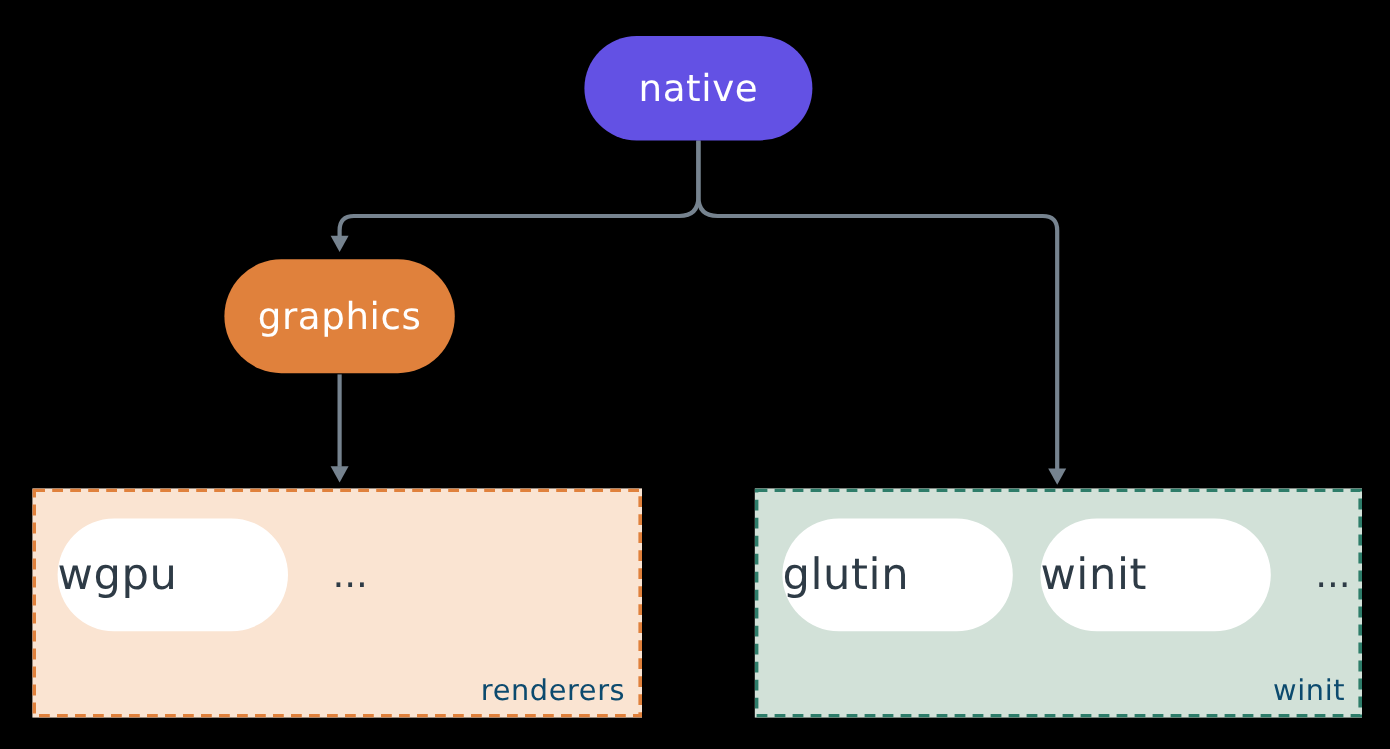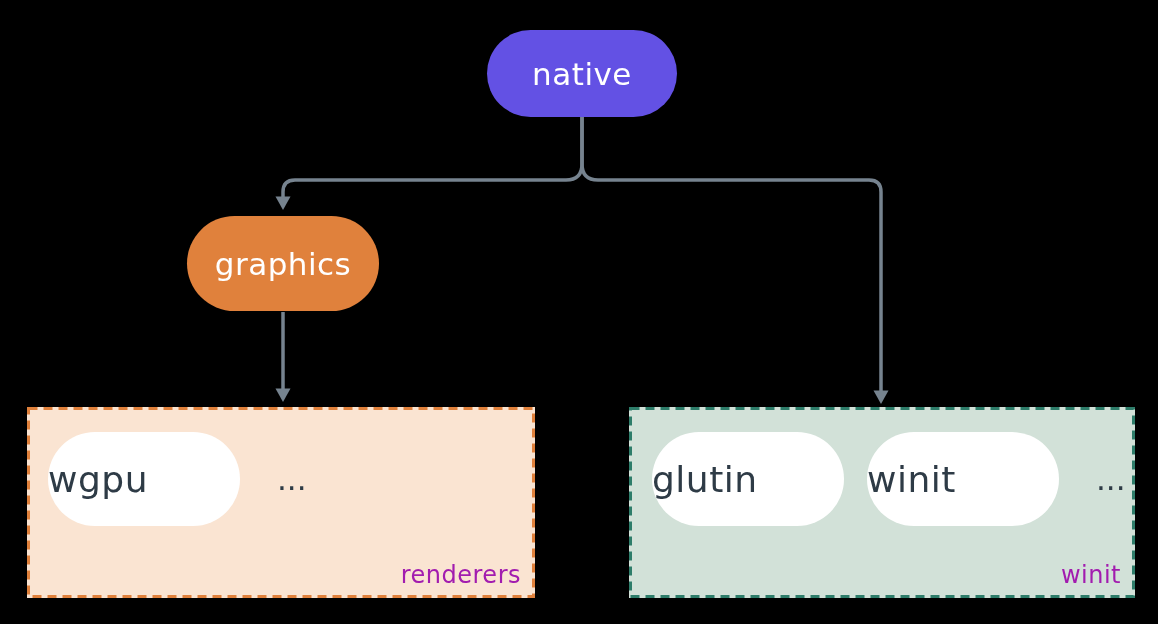--- a/index.html
+++ b/index.html
@@ -64,21 +64,21 @@
   .ellipsis {
     font-size: 31px;
     color: #2E3B46;
     margin-left: 14px;
   }
   .group-label {
     position: absolute;
     right: 14px;
     bottom: 9px;
     font-size: 24px;
-    color: #a21caf;
+    color: #0c4a6e;
     letter-spacing: 0.5px;
   }
 </style>
 </head>
 <body>
 
 <div class="canvas">
 
   <svg class="edges" viewBox="0 0 1158 624" fill="none">
 

